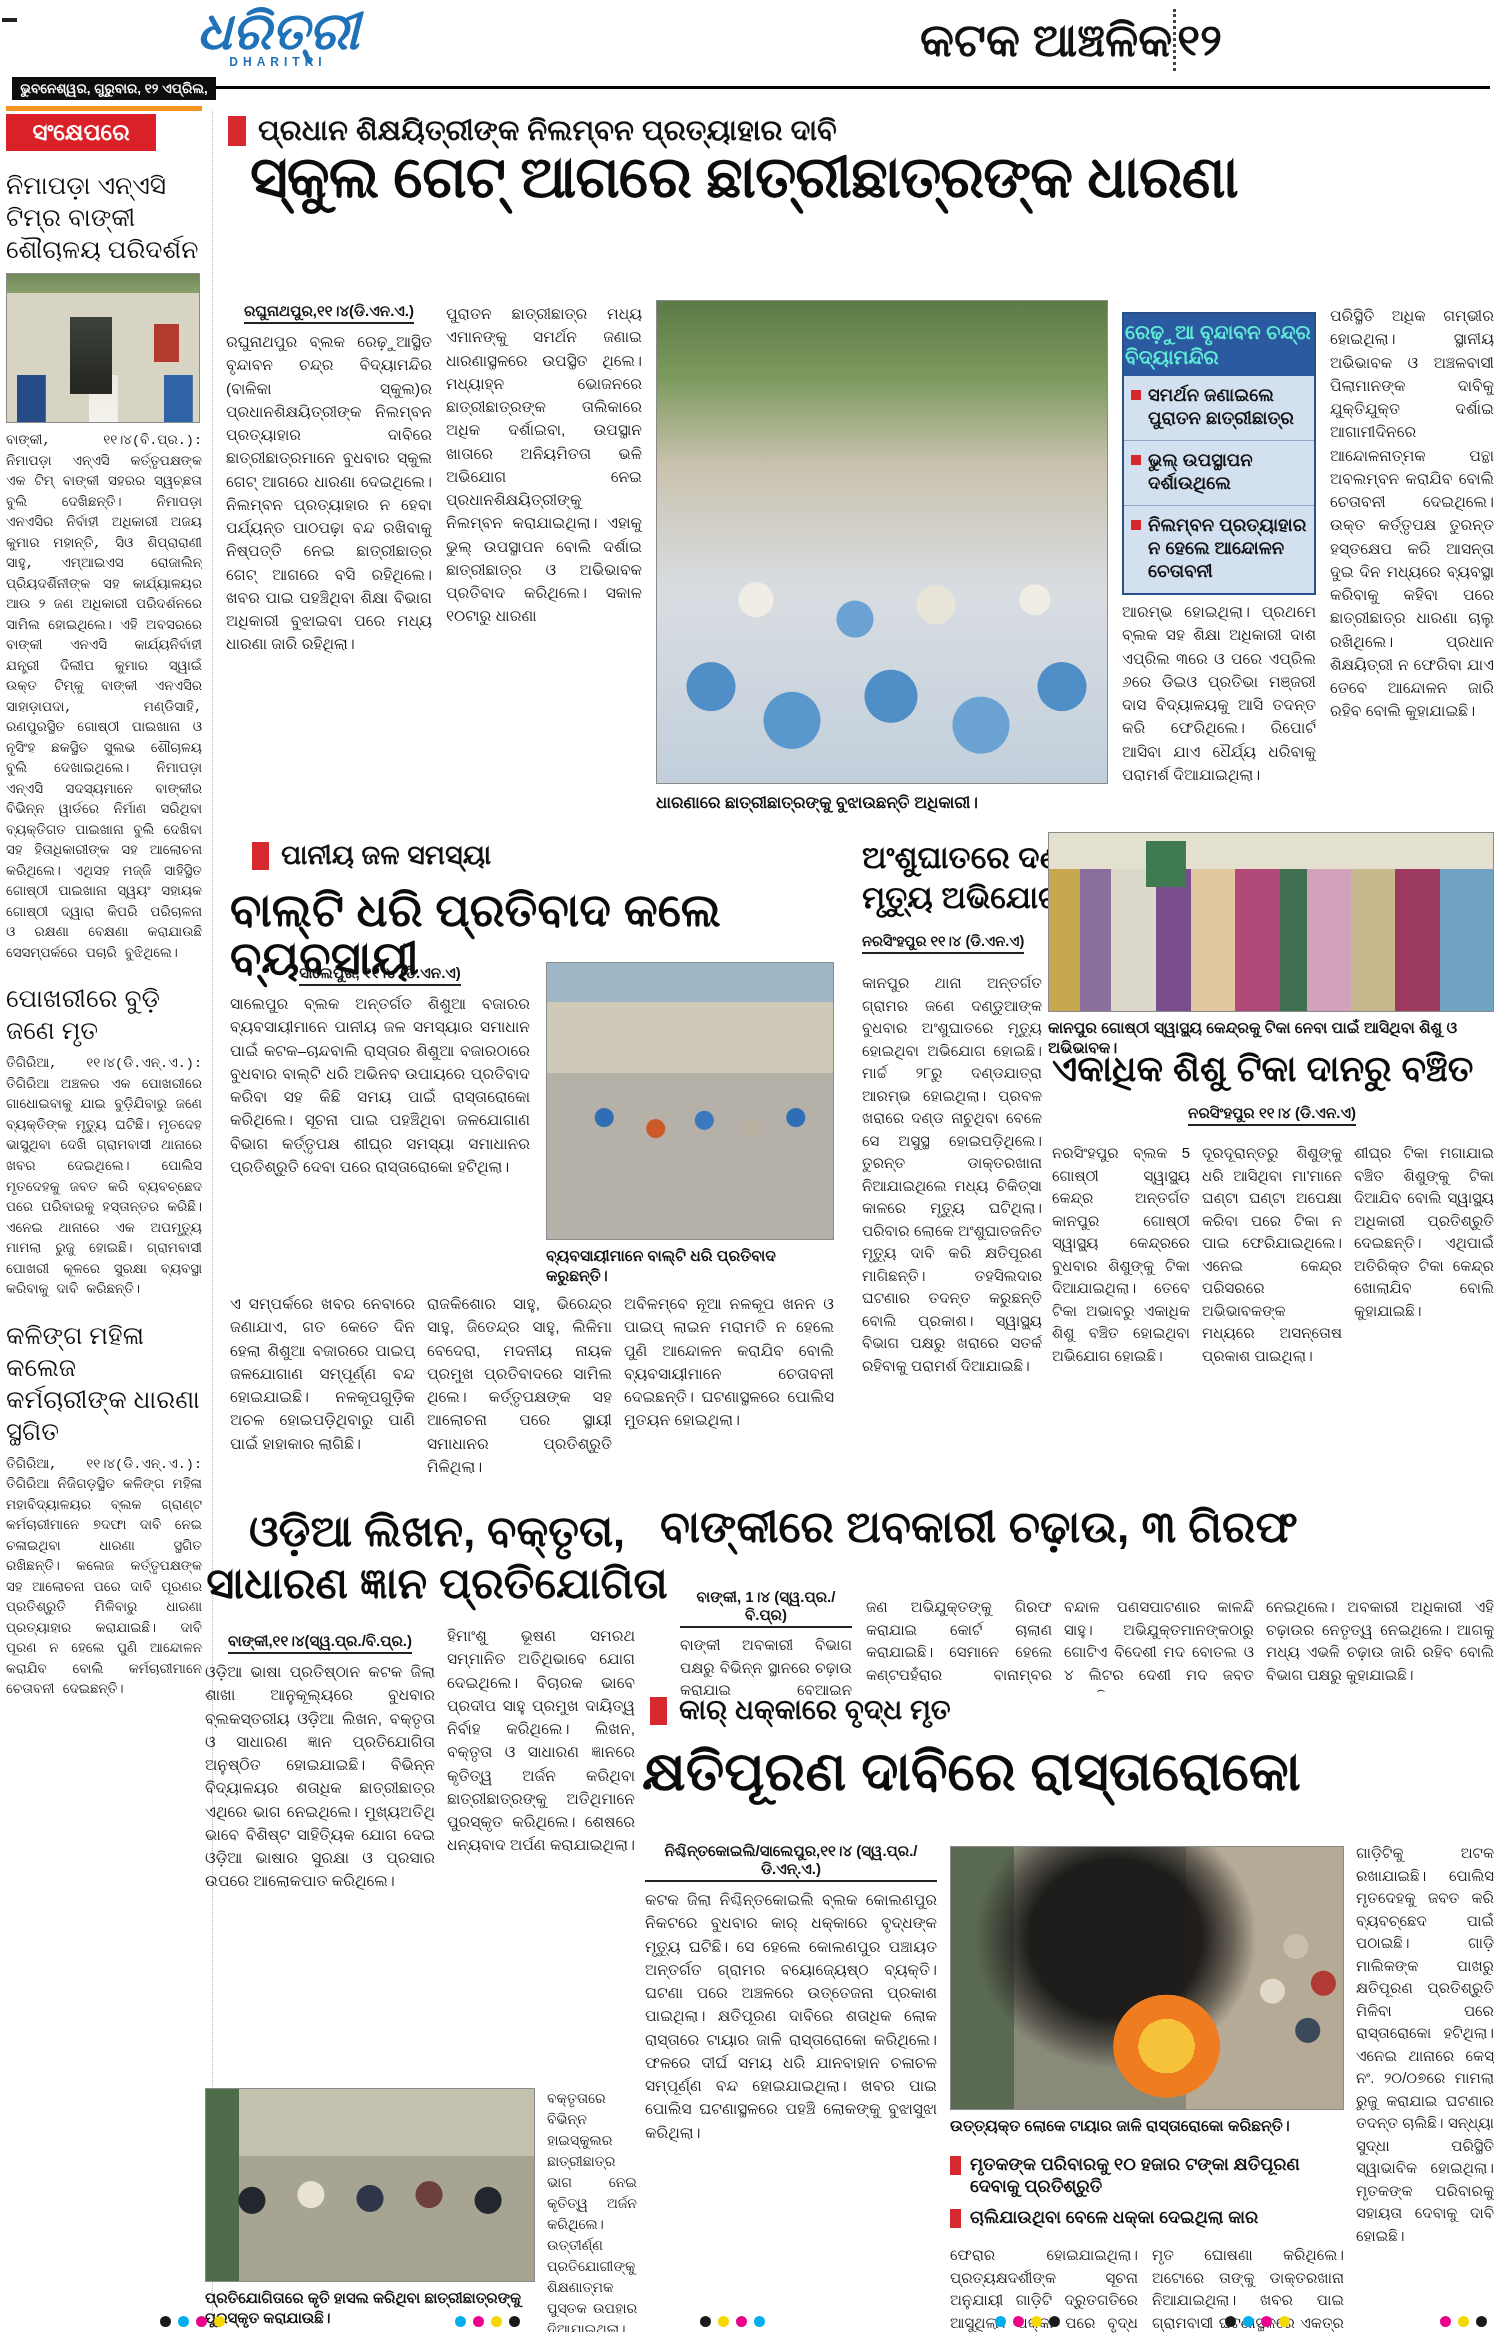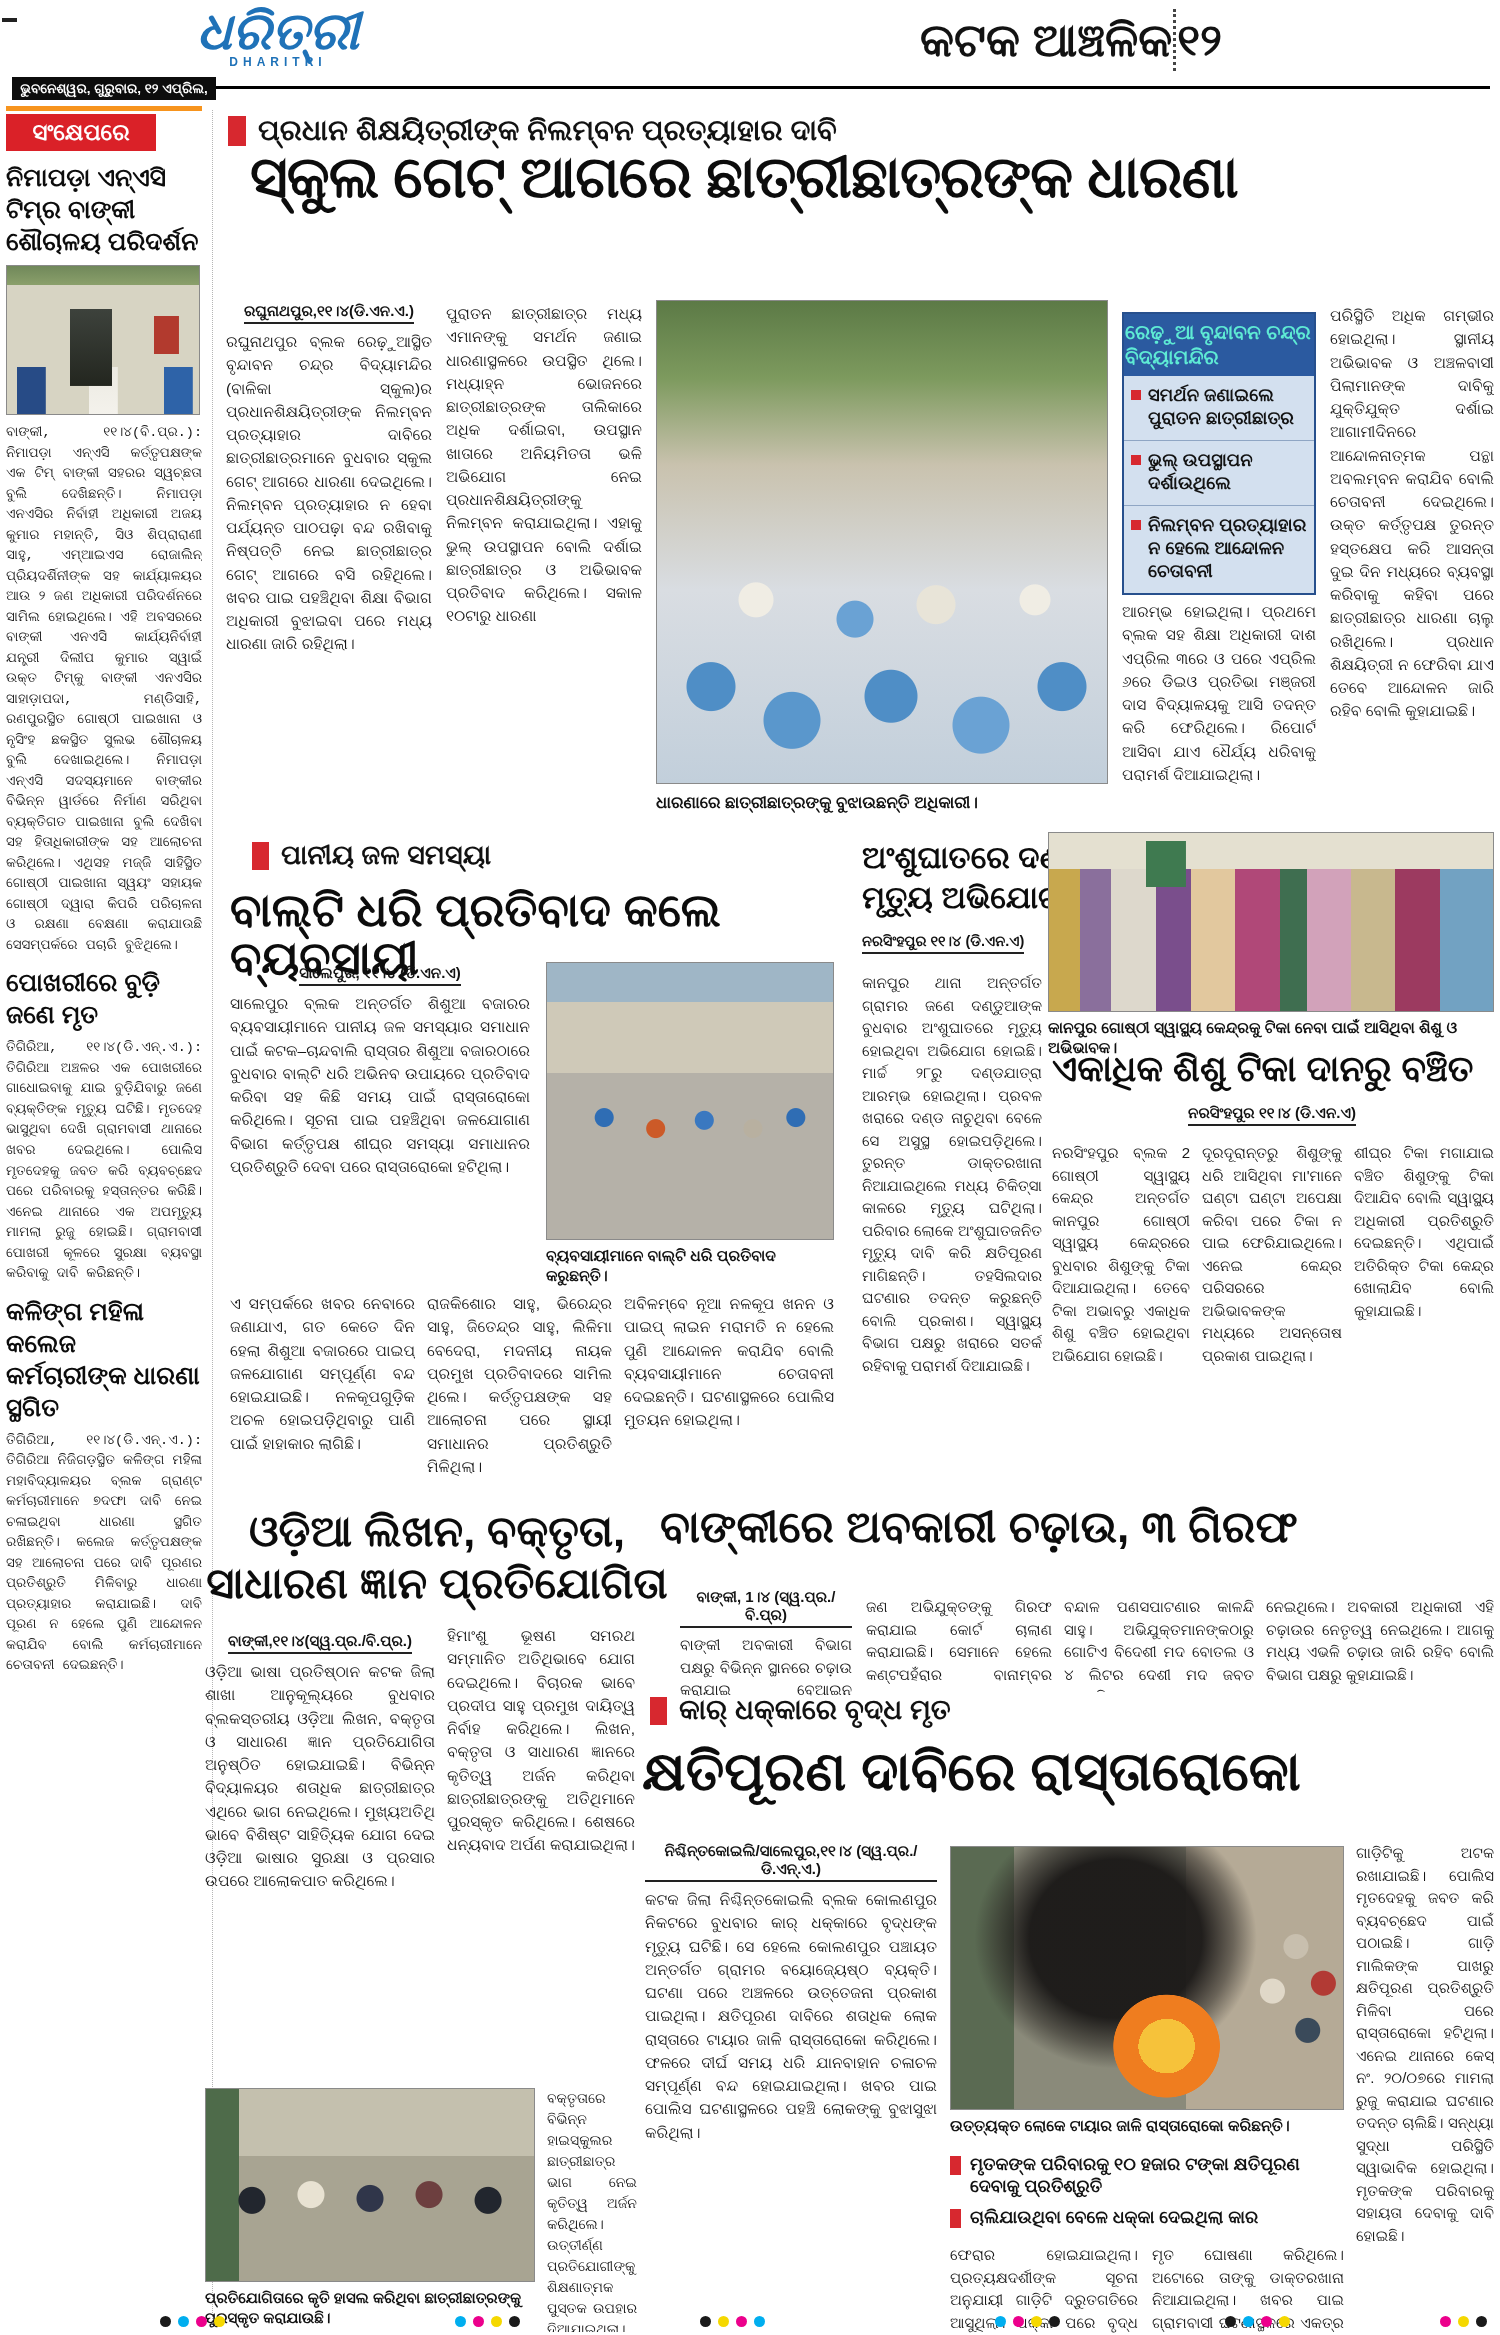--- a/index.html
+++ b/index.html
@@ -25,21 +25,21 @@
   #head-rule{left:216px;top:86px;width:1274px;height:3px;background:#000;}
   #head-right{left:840px;top:6px;width:382px;height:68px;display:flex;align-items:center;justify-content:flex-end;gap:1px;}
   #region-title{font-size:46px;font-weight:bold;white-space:nowrap;}
   #head-divider{width:0;height:62px;border-left:3px dotted #444;}
   #page-no{font-size:44px;font-weight:bold;}
   
   #sidebar{left:6px;top:106px;width:196px;height:2224px;overflow:hidden;}
   .sb-orange{height:5px;background:#f7941d;margin-bottom:3px;}
   .sb-label{background:#da2128;color:#fff;font-size:23px;font-weight:bold;text-align:center;
             padding:5px 0;width:150px;}
-  .sb-h{font-size:25px;font-weight:bold;line-height:1.28;margin:10px 0 8px;}
+  .sb-h{font-size:25px;font-weight:normal;line-height:1.28;margin:18px 0 8px;}
   #sb-photo{width:194px;height:150px;margin:2px 0 8px;background-color:#d7d4c3;
     background-image:
       linear-gradient(#70885a,#8ba06b),
       linear-gradient(#3d423c,#23261f),
       linear-gradient(#b23a2e,#b23a2e),
       linear-gradient(#274b86,#274b86),
       linear-gradient(#eceae2,#f4f2ec),
       linear-gradient(#2e63a8,#2e63a8);
     background-repeat:no-repeat;
     background-size:100% 13%,22% 52%,13% 26%,15% 32%,15% 32%,15% 32%;
@@ -231,21 +231,21 @@
     <span class="dl">ନରସିଂହପୁର ୧୧।୪ (ଡି.ଏନ.ଏ)</span>
   </div>
   <div class="abs bodytxt" id="sun-body">କାନପୁର ଥାନା ଅନ୍ତର୍ଗତ ଗ୍ରାମର ଜଣେ ଦଣ୍ଡୁଆଙ୍କ ବୁଧବାର ଅଂଶୁଘାତରେ ମୃତ୍ୟୁ ହୋଇଥିବା ଅଭିଯୋଗ ହୋଇଛି। ମାର୍ଚ୍ଚ ୨୮ରୁ ଦଣ୍ଡଯାତ୍ରା ଆରମ୍ଭ ହୋଇଥିଲା। ପ୍ରବଳ ଖରାରେ ଦଣ୍ଡ ନାଚୁଥିବା ବେଳେ ସେ ଅସୁସ୍ଥ ହୋଇପଡ଼ିଥିଲେ। ତୁରନ୍ତ ଡାକ୍ତରଖାନା ନିଆଯାଇଥିଲେ ମଧ୍ୟ ଚିକିତ୍ସା କାଳରେ ମୃତ୍ୟୁ ଘଟିଥିଲା। ପରିବାର ଲୋକେ ଅଂଶୁଘାତଜନିତ ମୃତ୍ୟୁ ଦାବି କରି କ୍ଷତିପୂରଣ ମାଗିଛନ୍ତି। ତହସିଲଦାର ଘଟଣାର ତଦନ୍ତ କରୁଛନ୍ତି ବୋଲି ପ୍ରକାଶ। ସ୍ୱାସ୍ଥ୍ୟ ବିଭାଗ ପକ୍ଷରୁ ଖରାରେ ସତର୍କ ରହିବାକୁ ପରାମର୍ଶ ଦିଆଯାଇଛି।</div>
 
   <div class="abs ph" id="photo-vaccine"></div>
   <div class="abs cap" id="vaccine-caption">କାନପୁର ଗୋଷ୍ଠୀ ସ୍ୱାସ୍ଥ୍ୟ କେନ୍ଦ୍ରକୁ ଟିକା ନେବା ପାଇଁ ଆସିଥିବା ଶିଶୁ ଓ ଅଭିଭାବକ।</div>
   <div class="abs hl" id="vaccine-headline">ଏକାଧିକ ଶିଶୁ ଟିକା ଦାନରୁ ବଞ୍ଚିତ</div>
   <div class="abs" id="vaccine-dateline">
     <span class="dl">ନରସିଂହପୁର ୧୧।୪ (ଡି.ଏନ.ଏ)</span>
   </div>
-  <div class="abs bodytxt" id="vaccine-c1">ନରସିଂହପୁର ବ୍ଲକ 2 ଗୋଷ୍ଠୀ ସ୍ୱାସ୍ଥ୍ୟ କେନ୍ଦ୍ର ଅନ୍ତର୍ଗତ କାନପୁର ଗୋଷ୍ଠୀ ସ୍ୱାସ୍ଥ୍ୟ କେନ୍ଦ୍ରରେ ବୁଧବାର ଶିଶୁଙ୍କୁ ଟିକା ଦିଆଯାଇଥିଲା। ତେବେ ଟିକା ଅଭାବରୁ ଏକାଧିକ ଶିଶୁ ବଞ୍ଚିତ ହୋଇଥିବା ଅଭିଯୋଗ ହୋଇଛି।</div>
+  <div class="abs bodytxt" id="vaccine-c1">ନରସିଂହପୁର ବ୍ଲକ 5 ଗୋଷ୍ଠୀ ସ୍ୱାସ୍ଥ୍ୟ କେନ୍ଦ୍ର ଅନ୍ତର୍ଗତ କାନପୁର ଗୋଷ୍ଠୀ ସ୍ୱାସ୍ଥ୍ୟ କେନ୍ଦ୍ରରେ ବୁଧବାର ଶିଶୁଙ୍କୁ ଟିକା ଦିଆଯାଇଥିଲା। ତେବେ ଟିକା ଅଭାବରୁ ଏକାଧିକ ଶିଶୁ ବଞ୍ଚିତ ହୋଇଥିବା ଅଭିଯୋଗ ହୋଇଛି।</div>
   <div class="abs bodytxt" id="vaccine-c2">ଦୂରଦୂରାନ୍ତରୁ ଶିଶୁଙ୍କୁ ଧରି ଆସିଥିବା ମା'ମାନେ ଘଣ୍ଟା ଘଣ୍ଟା ଅପେକ୍ଷା କରିବା ପରେ ଟିକା ନ ପାଇ ଫେରିଯାଇଥିଲେ। ଏନେଇ କେନ୍ଦ୍ର ପରିସରରେ ଅଭିଭାବକଙ୍କ ମଧ୍ୟରେ ଅସନ୍ତୋଷ ପ୍ରକାଶ ପାଇଥିଲା।</div>
   <div class="abs bodytxt" id="vaccine-c3">ଶୀଘ୍ର ଟିକା ମଗାଯାଇ ବଞ୍ଚିତ ଶିଶୁଙ୍କୁ ଟିକା ଦିଆଯିବ ବୋଲି ସ୍ୱାସ୍ଥ୍ୟ ଅଧିକାରୀ ପ୍ରତିଶ୍ରୁତି ଦେଇଛନ୍ତି। ଏଥିପାଇଁ ଅତିରିକ୍ତ ଟିକା କେନ୍ଦ୍ର ଖୋଲାଯିବ ବୋଲି କୁହାଯାଇଛି।</div>
 
   <div class="abs hl" id="odia-headline">ଓଡ଼ିଆ ଲିଖନ, ବକ୍ତୃତା, ସାଧାରଣ ଜ୍ଞାନ ପ୍ରତିଯୋଗିତା</div>
   <div class="abs" id="odia-c1">
     <div class="dl-wrap"><span class="dl">ବାଙ୍କୀ,୧୧।୪(ସ୍ୱ.ପ୍ର./ବି.ପ୍ର.)</span></div>
     <div class="bodytxt" style="height:408px;">ଓଡ଼ିଆ ଭାଷା ପ୍ରତିଷ୍ଠାନ କଟକ ଜିଲା ଶାଖା ଆନୁକୂଲ୍ୟରେ ବୁଧବାର ବ୍ଲକସ୍ତରୀୟ ଓଡ଼ିଆ ଲିଖନ, ବକ୍ତୃତା ଓ ସାଧାରଣ ଜ୍ଞାନ ପ୍ରତିଯୋଗିତା ଅନୁଷ୍ଠିତ ହୋଇଯାଇଛି। ବିଭିନ୍ନ ବିଦ୍ୟାଳୟର ଶତାଧିକ ଛାତ୍ରୀଛାତ୍ର ଏଥିରେ ଭାଗ ନେଇଥିଲେ। ମୁଖ୍ୟଅତିଥି ଭାବେ ବିଶିଷ୍ଟ ସାହିତ୍ୟିକ ଯୋଗ ଦେଇ ଓଡ଼ିଆ ଭାଷାର ସୁରକ୍ଷା ଓ ପ୍ରସାର ଉପରେ ଆଲୋକପାତ କରିଥିଲେ।</div>
   </div>
   <div class="abs bodytxt" id="odia-c2">ହିମାଂଶୁ ଭୂଷଣ ସମରଥ ସମ୍ମାନିତ ଅତିଥିଭାବେ ଯୋଗ ଦେଇଥିଲେ। ବିଚାରକ ଭାବେ ପ୍ରଦୀପ ସାହୁ ପ୍ରମୁଖ ଦାୟିତ୍ୱ ନିର୍ବାହ କରିଥିଲେ। ଲିଖନ, ବକ୍ତୃତା ଓ ସାଧାରଣ ଜ୍ଞାନରେ କୃତିତ୍ୱ ଅର୍ଜନ କରିଥିବା ଛାତ୍ରୀଛାତ୍ରଙ୍କୁ ଅତିଥିମାନେ ପୁରସ୍କୃତ କରିଥିଲେ। ଶେଷରେ ଧନ୍ୟବାଦ ଅର୍ପଣ କରାଯାଇଥିଲା।</div>
   <div class="abs ph" id="photo-odia"></div>

